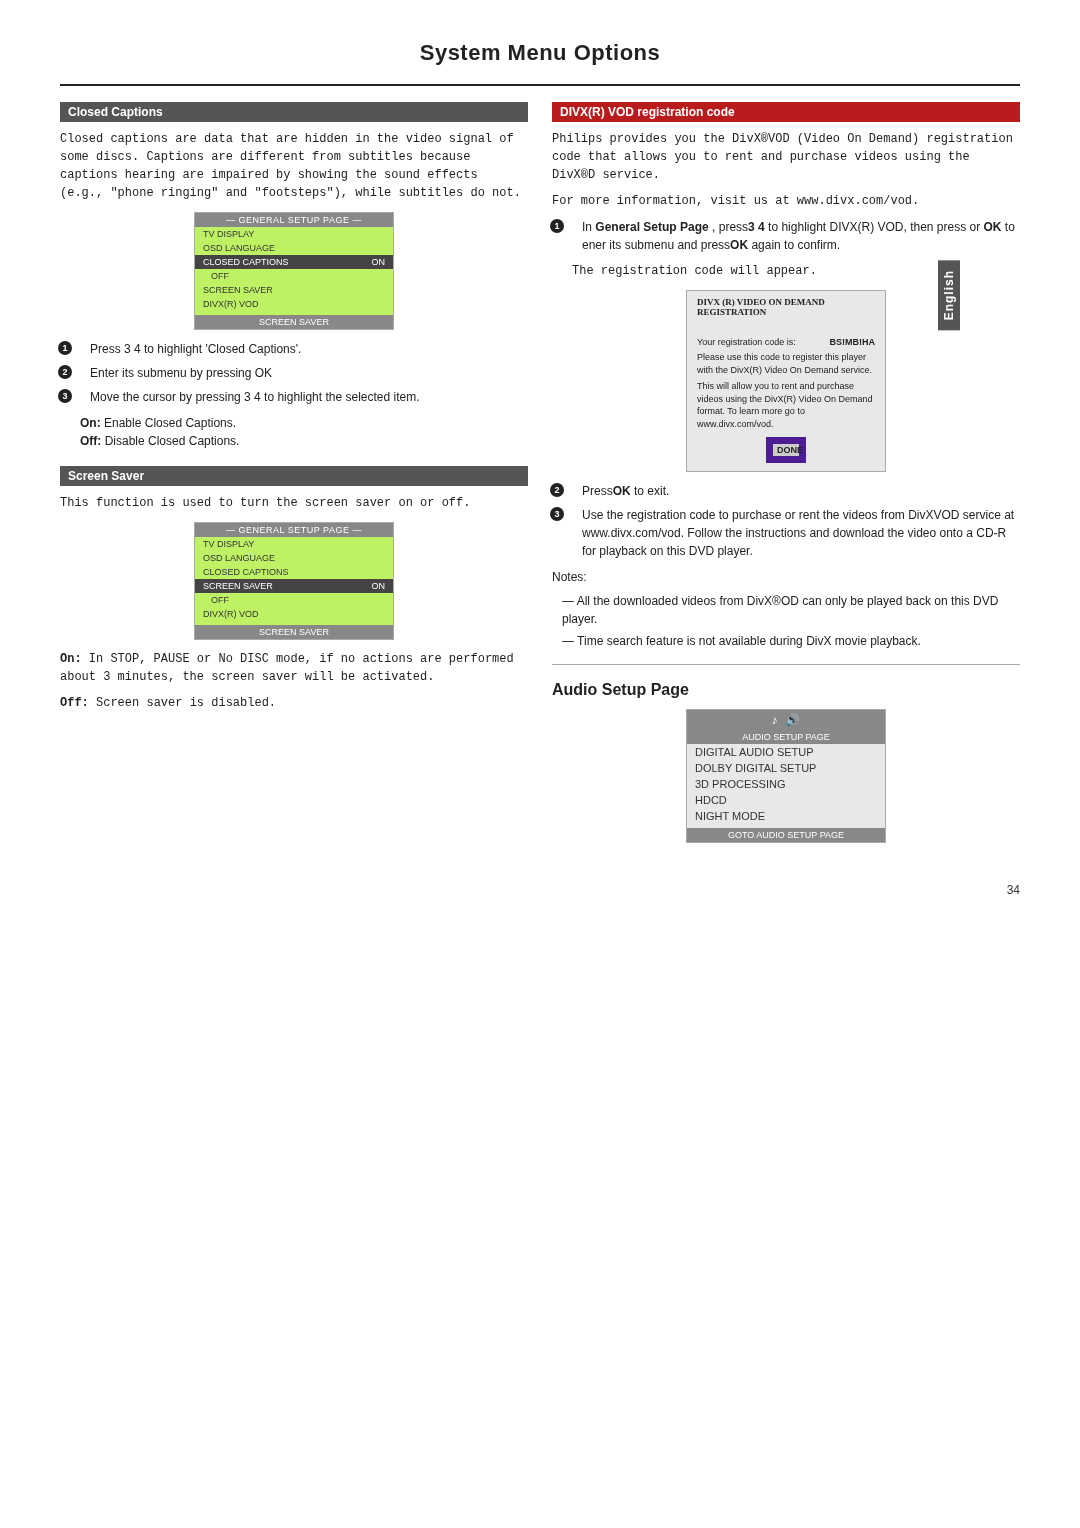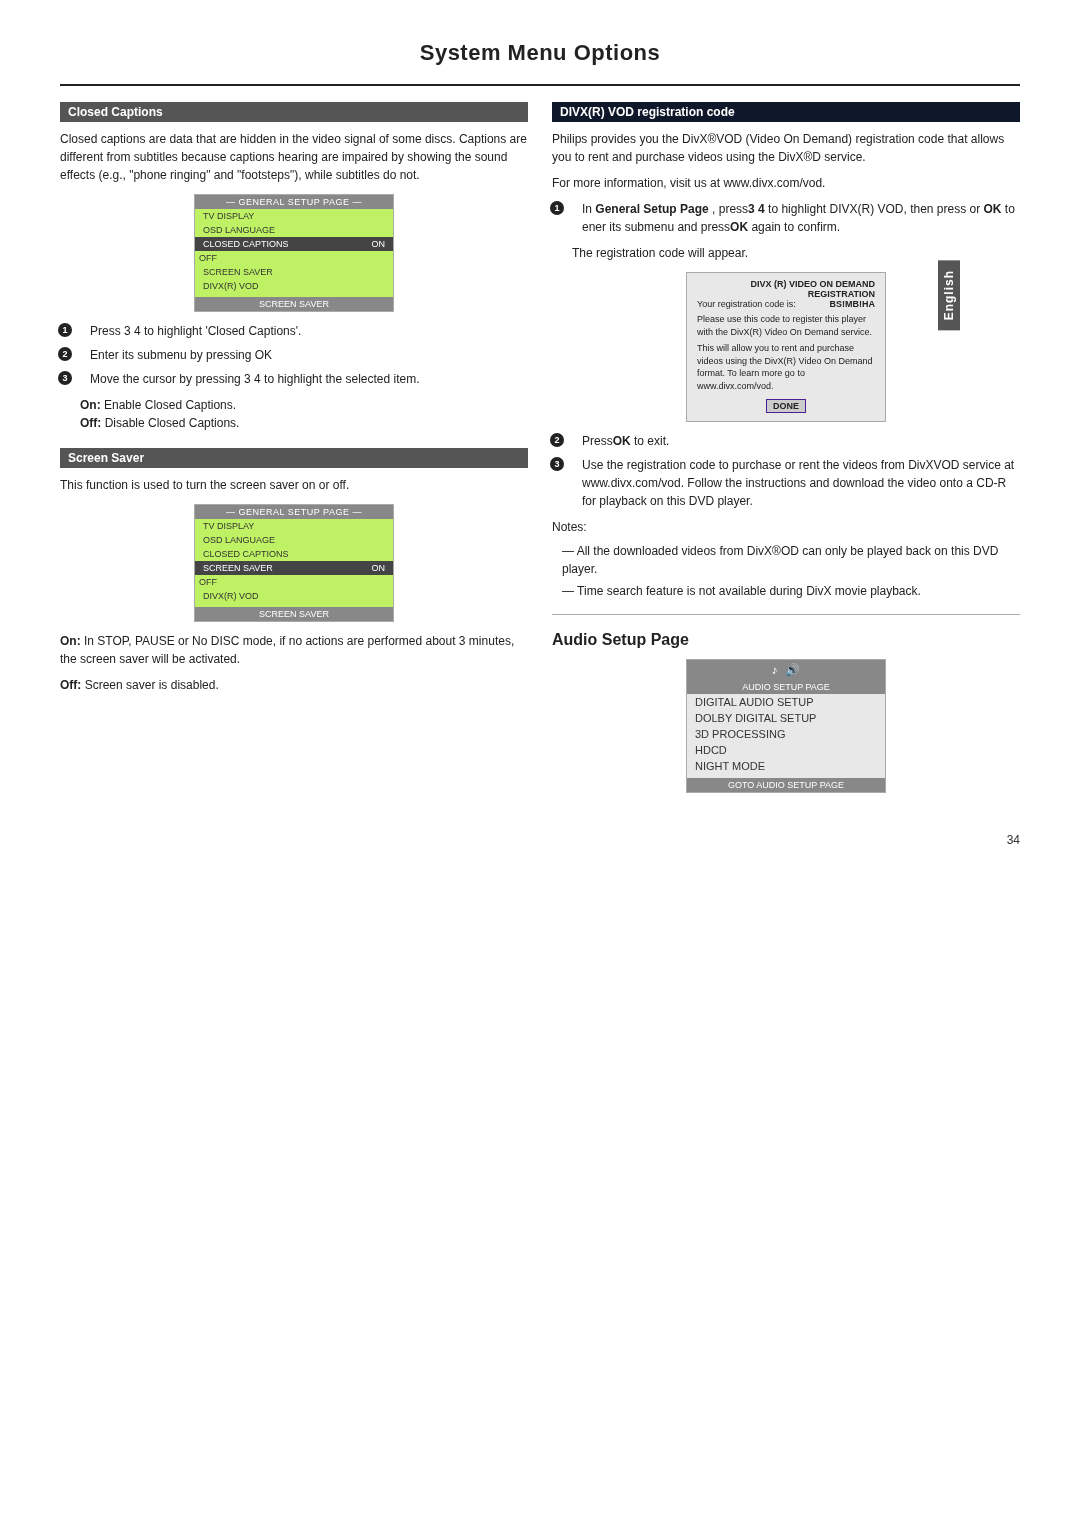--- a/index.html
+++ b/index.html
@@ -36,27 +36,28 @@
     .section-header {
       background: #555;
       color: #fff;
       font-weight: bold;
       font-size: 12px;
       padding: 3px 8px;
       margin-bottom: 8px;
     }
 
     .section-header.divx {
-      background: #0f172a;
+      background: #b91c1c;
     }
 
     .body-text {
       font-size: 12px;
       line-height: 1.5;
       margin-bottom: 8px;
+      font-family: Liberation Mono, monospace;
     }
 
     .numbered-list {
       list-style: none;
       padding: 0;
       margin: 8px 0;
     }
 
     .numbered-list li {
       font-size: 12px;
@@ -123,21 +124,21 @@
       color: #fff;
       display: flex;
       justify-content: space-between;
     }
 
     .menu-screen .menu-item.highlighted span.val {
       color: #fff;
     }
 
     .menu-screen .menu-item.sub-item {
-      padding-left: 4px;
+      padding-left: 16px;
     }
 
     .menu-screen .menu-footer {
       background: #888;
       color: #fff;
       text-align: center;
       padding: 2px 0;
       font-size: 9px;
       margin-top: 4px;
     }
@@ -147,39 +148,40 @@
       border: 1px solid #aaa;
       background: #e8e8e8;
       width: 200px;
       margin: 10px auto;
       font-size: 9px;
       padding: 6px 10px;
     }
 
     .vod-screen .vod-title {
       font-weight: bold;
-      text-align: right;
-      font-size: 9px;
-      margin-bottom: 0;
+      text-align: left;
+      font-size: 9px;
+      margin-bottom: 20px;
+      font-family: Liberation Serif, serif;
     }
 
     .vod-screen .vod-code-line {
       display: flex;
       justify-content: space-between;
       font-size: 9px;
     }
 
     .vod-screen .vod-text {
       font-size: 9px;
       line-height: 1.4;
       margin: 4px 0;
     }
 
     .vod-screen .done-btn {
-      border: 1px solid #4c1d95;
+      border: 7px solid #4c1d95;
       background: #ccc;
       text-align: center;
       width: 40px;
       padding: 1px 4px;
       margin: 6px auto 2px;
       font-size: 9px;
       font-weight: bold;
     }
 
     .bold-text { font-weight: bold; }

